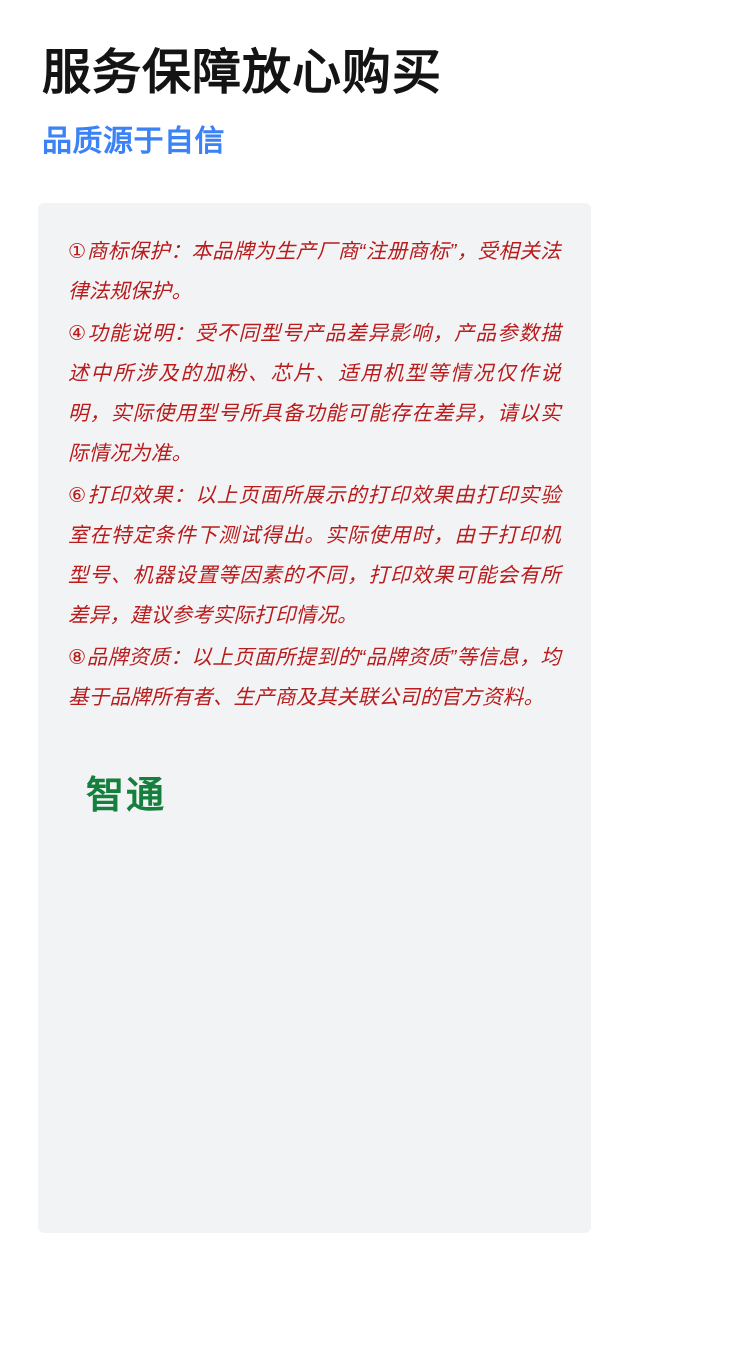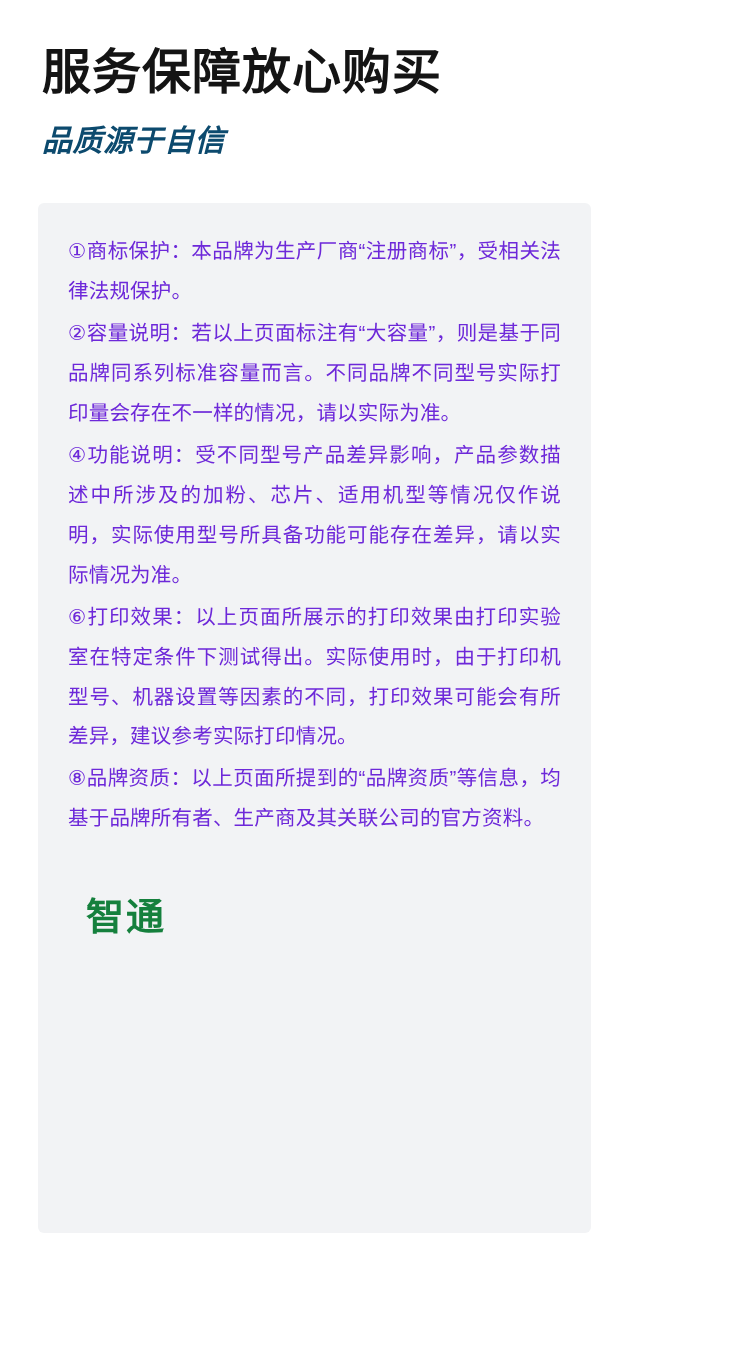--- a/index.html
+++ b/index.html
@@ -30,40 +30,40 @@
     margin: 0;
     padding: 44px 0 0 42px;
     line-height: 1.15;
   }
   .sub-block {
     padding: 18px 0 0 42px;
   }
   .subline {
     font-size: 30px;
     font-weight: 700;
-    color: #0c4a6e;
+    color: #3b82f6;
     line-height: 1.55;
     letter-spacing: 0.5px;
-    font-style: italic;
   }
   .card {
     margin: 38px 38px 0 38px;
     background: #f2f3f5;
     border-radius: 6px;
     padding: 28px 30px 34px 30px;
     box-sizing: border-box;
     min-height: 1030px;
   }
   .clause {
     font-size: 20.5px;
     line-height: 1.95;
-    color: #6d28d9;
+    color: #b91c1c;
     text-align: justify;
     letter-spacing: 0.2px;
     margin: 0 0 2px 0;
+    font-style: italic;
   }
   .brand {
     font-size: 38px;
     font-weight: 700;
     color: #15803d;
     letter-spacing: 2px;
     padding: 46px 0 0 18px;
   }
 </style>
 </head>
@@ -72,21 +72,20 @@
 <div class="page">
 
   <h1 class="headline">服务保障放心购买</h1>
 
   <div class="sub-block">
     <div class="subline">品质源于自信</div>
   </div>
 
   <div class="card">
     <p class="clause">①商标保护：本品牌为生产厂商“注册商标”，受相关法律法规保护。</p>
-    <p class="clause">②容量说明：若以上页面标注有“大容量”，则是基于同品牌同系列标准容量而言。不同品牌不同型号实际打印量会存在不一样的情况，请以实际为准。</p>
     <p class="clause">④功能说明：受不同型号产品差异影响，产品参数描述中所涉及的加粉、芯片、适用机型等情况仅作说明，实际使用型号所具备功能可能存在差异，请以实际情况为准。</p>
     <p class="clause">⑥打印效果：以上页面所展示的打印效果由打印实验室在特定条件下测试得出。实际使用时，由于打印机型号、机器设置等因素的不同，打印效果可能会有所差异，建议参考实际打印情况。</p>
     <p class="clause">⑧品牌资质：以上页面所提到的“品牌资质”等信息，均基于品牌所有者、生产商及其关联公司的官方资料。</p>
 
     <div class="brand">智通</div>
   </div>
 
 </div>
 
 </body></html>

